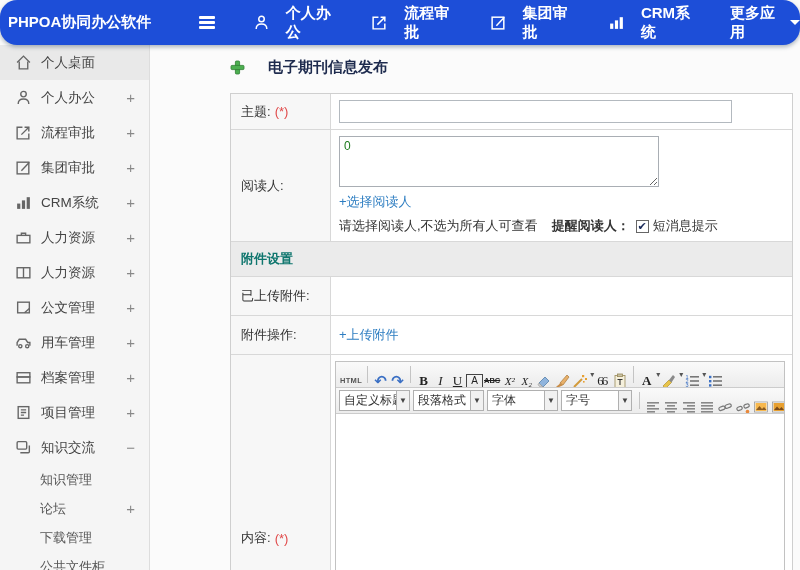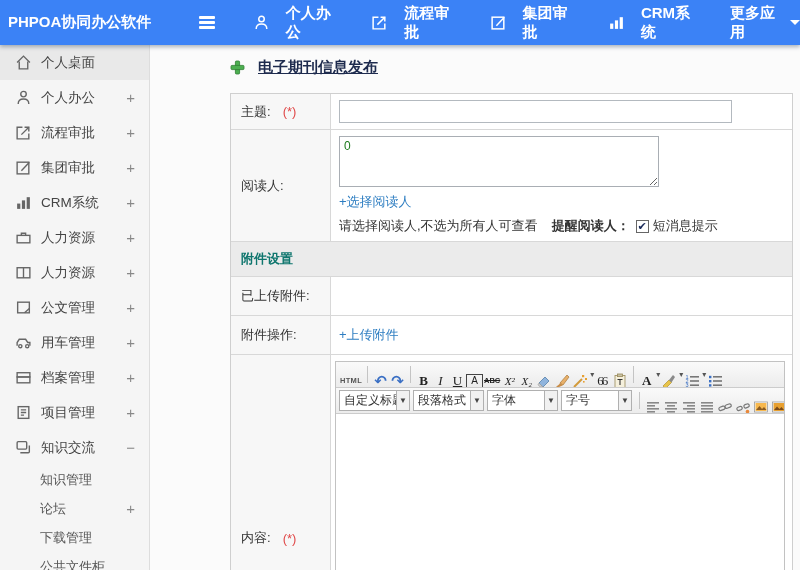--- a/index.html
+++ b/index.html
@@ -1,51 +1,51 @@
 <!DOCTYPE html>
 <html><head>
 <meta charset="utf-8">
 <style>
   * { margin:0; padding:0; box-sizing:border-box; }
   html,body { background:#fff; }
   .page { width:800px; height:570px; position:relative; overflow:hidden;
           font-family:"Liberation Sans","DejaVu Sans",sans-serif; background:#fbfbfb; }
 
   
-  .topbar { height:45px; display:flex; align-items:center; background:#3b82f6; color:#fff;
-            position:relative; z-index:3; box-shadow:0 2px 4px rgba(70,90,110,.45); }
+  .topbar { height:45px; display:flex; align-items:center; background:#1d4ed8; color:#fff;
+            position:relative; z-index:3; box-shadow:0 2px 4px rgba(70,90,110,.45);border-radius:17px; }
   .brand { margin-left:8px; font-size:15px; font-weight:bold; width:158px; }
   .hamburger { margin-left:44px; cursor:pointer; }
   .hamburger div { width:16px; height:2.5px; background:#fff; margin:2.5px 0; border-radius:1px; }
   .topnav { display:flex; align-items:center; margin-left:38px; gap:34px; }
   .nav-item { display:flex; align-items:center; gap:7px; font-size:15px; font-weight:bold; cursor:pointer; }
   .nav-caret { width:0; height:0; border:5px solid transparent; border-top-color:#fff; margin-top:5px; }
 
   
   .app { display:flex; height:525px;border-radius:29px; }
   .sidebar { width:150px; flex-shrink:0; background:#f5f5f5; border-right:1px solid #ddd; }
   .side-item { height:35px; display:flex; align-items:center; padding:0 14px 0 15px;
                font-size:13.5px; color:#444; cursor:pointer; }
   .side-item.active { background:#e9e9e9; }
   .sicon { width:17px; height:17px; margin-right:9px; display:inline-flex; flex-shrink:0; }
   .sexpand { margin-left:auto; color:#888; font-size:15px; }
   .side-sub { height:29px; display:flex; align-items:center; padding:0 14px 0 40px;
               font-size:13px; color:#555; cursor:pointer; }
 
   .main { flex:1; background:#fbfbfb; overflow:hidden; }
-  .page-title { display:flex; align-items:center; gap:4px; margin:13px 0 0 80px;
-                font-size:15px; font-weight:bold; color:#1e2b4e;text-decoration:underline; }
+  .page-title { display:flex; align-items:center; gap:14px; margin:13px 0 0 80px;
+                font-size:15px; font-weight:bold; color:#1e2b4e; }
 
   
   .form-table { margin:16px 0 0 80px; width:563px; border:1px solid #cfcfcf; background:#fff;
                 font-size:13px; color:#333; }
   .frow { display:flex; border-bottom:1px solid #d8d8d8; }
   .frow:last-child { border-bottom:none; }
   .fl { width:100px; flex-shrink:0; background:#f7f7f7; border-right:1px solid #d8d8d8;
-        padding-left:10px; display:flex; align-items:center; gap:12px; }
+        padding-left:10px; display:flex; align-items:center; gap:4px; }
   .fv { flex:1; background:#fff; padding:6px 8px; min-width:0; }
   .req { color:#e04848; }
   .row-subject .fv { display:flex; align-items:center; }
   .row-subject input { width:393px; height:23px; border:1px solid #b3b9bf; padding:0 4px; font-size:13px; }
   .row-readers textarea { width:320px; height:51px; border:1px solid #a9aeb4; color:#1c7a1c;
         font-size:12px; padding:2px 4px; resize:both; font-family:"Liberation Sans",sans-serif; }
   .link { color:#2d7dc1; font-size:13px; cursor:pointer; width:max-content; margin-top:3px; }
   .hintline { display:flex; align-items:center; margin-top:6px; }
   .bold { font-weight:bold; margin-left:14px; }
   .cb { width:13px; height:13px; border:1px solid #666; background:#fff; display:inline-flex;

